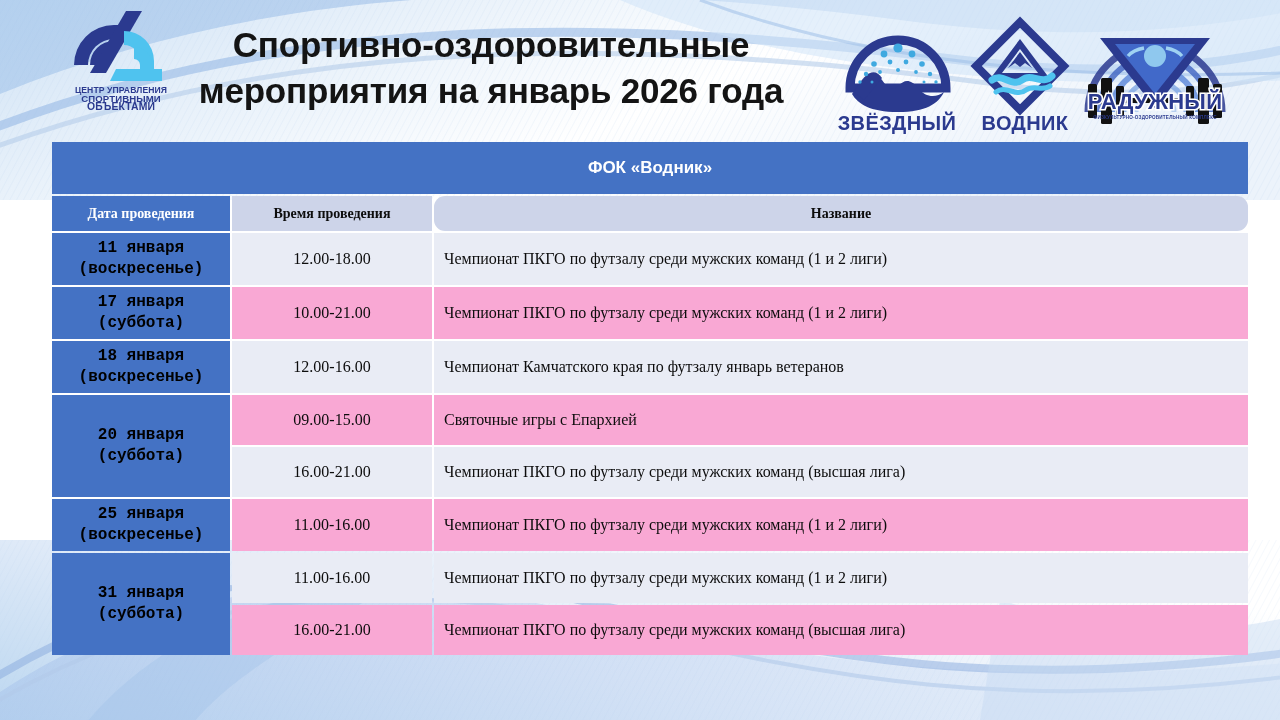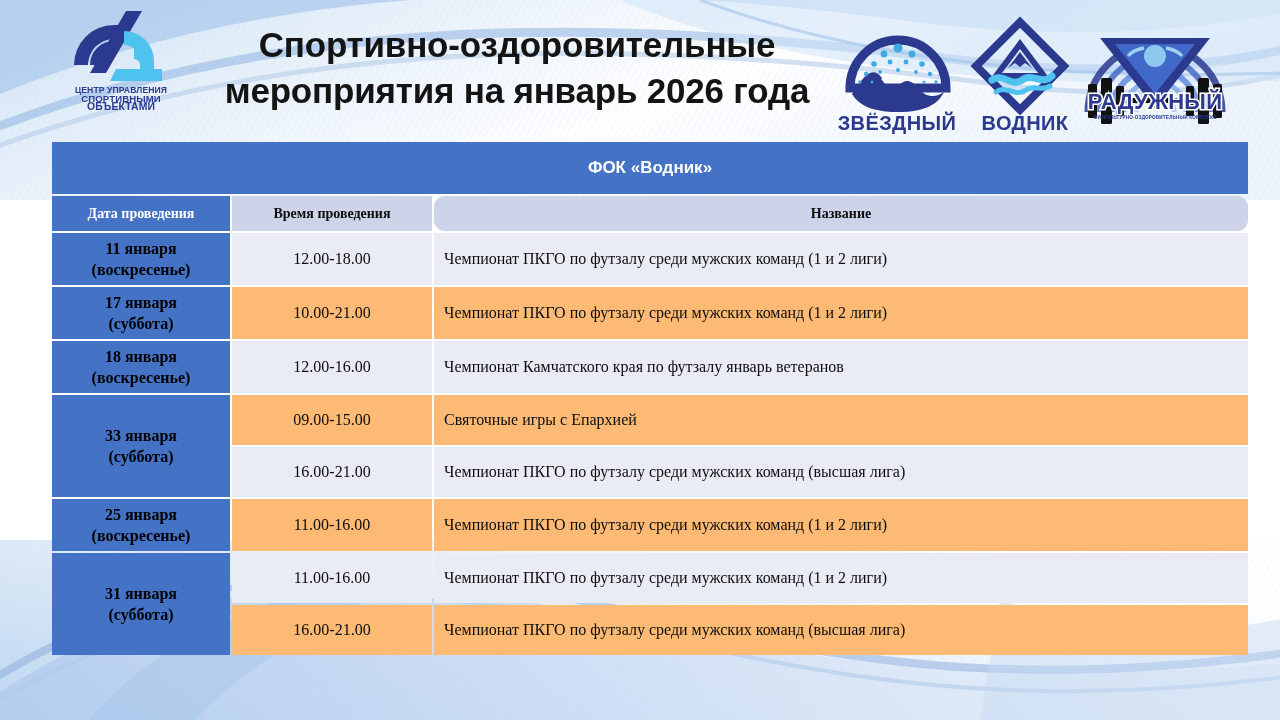--- a/index.html
+++ b/index.html
@@ -20,21 +20,21 @@
 
   
   .header-zone { position:absolute; left:0; top:0; width:1280px; height:140px; }
 
   
   .cuso-logo { position:absolute; left:66px; top:3px; width:110px; height:108px; }
   .cuso-logo svg { display:block; }
 
   
   .slide-title {
-    position:absolute; left:192px; top:22px; width:650px;
+    position:absolute; left:166px; top:22px; width:650px;
     text-align:center;
     font-size:35px; line-height:46px;
     color:#141414;
     font-family:"Liberation Sans", sans-serif;
     letter-spacing:-0.2px;
   }
   .slide-title .ln { display:block; white-space:nowrap; }
 
   
   .venue-logos { position:absolute; left:820px; top:14px; width:420px; height:122px; }
@@ -74,21 +74,21 @@
     height:35px;
     margin-left:10px;
   }
   .col-head.date  { background:#4472C4; color:#ffffff; width:178px; }
   .col-head.time  { background:#CDD4E9; color:#0d0d0d; width:200px; }
   .col-head.name  { background:#CDD4E9; color:#0d0d0d;border-radius:11px; }
 
   td.date-cell {
     background:#4472C4;
     color:#000000;
-    font-family:Liberation Serif, serif;
+    font-family:Liberation Mono, monospace;
     font-weight:bold;
     font-size:16px;
     line-height:21px;
     text-align:center;
     vertical-align:middle;
     width:178px;
   }
   td.time-cell {
     font-family:"Liberation Serif", serif;
     font-size:16px;
@@ -98,21 +98,21 @@
     width:200px;
   }
   td.name-cell {
     font-family:"Liberation Serif", serif;
     font-size:16px;
     vertical-align:middle;
     color:#0d0d0d;
     padding:0 10px;
   }
   .band-a { background:#E9ECF5; }
-  .band-b { background:#fdba74; }
+  .band-b { background:#f9a8d4; }
 
   tr.r-h50 td { height:50px; }
   tr.r-h52 td { height:52px; }
 </style>
 </head>
 <body>
 
 <div id="bg-layer">
   <svg viewBox="0 0 1280 720" xmlns="http://www.w3.org/2000/svg">
     <defs>
@@ -305,21 +305,21 @@
         <td class="date-cell">
           <span>18 января</span><br>
           <span>(воскресенье)</span>
         </td>
         <td class="time-cell band-a">12.00-16.00</td>
         <td class="name-cell band-a">Чемпионат Камчатского края по футзалу январь ветеранов</td>
       </tr>
 
       <tr class="r-h50">
         <td class="date-cell" rowspan="2">
-          <span>33 января</span><br>
+          <span>20 января</span><br>
           <span>(суббота)</span>
         </td>
         <td class="time-cell band-b">09.00-15.00</td>
         <td class="name-cell band-b">Святочные игры с Епархией</td>
       </tr>
       <tr class="r-h50">
         <td class="time-cell band-a">16.00-21.00</td>
         <td class="name-cell band-a">Чемпионат ПКГО по футзалу среди мужских команд (высшая лига)</td>
       </tr>
 

